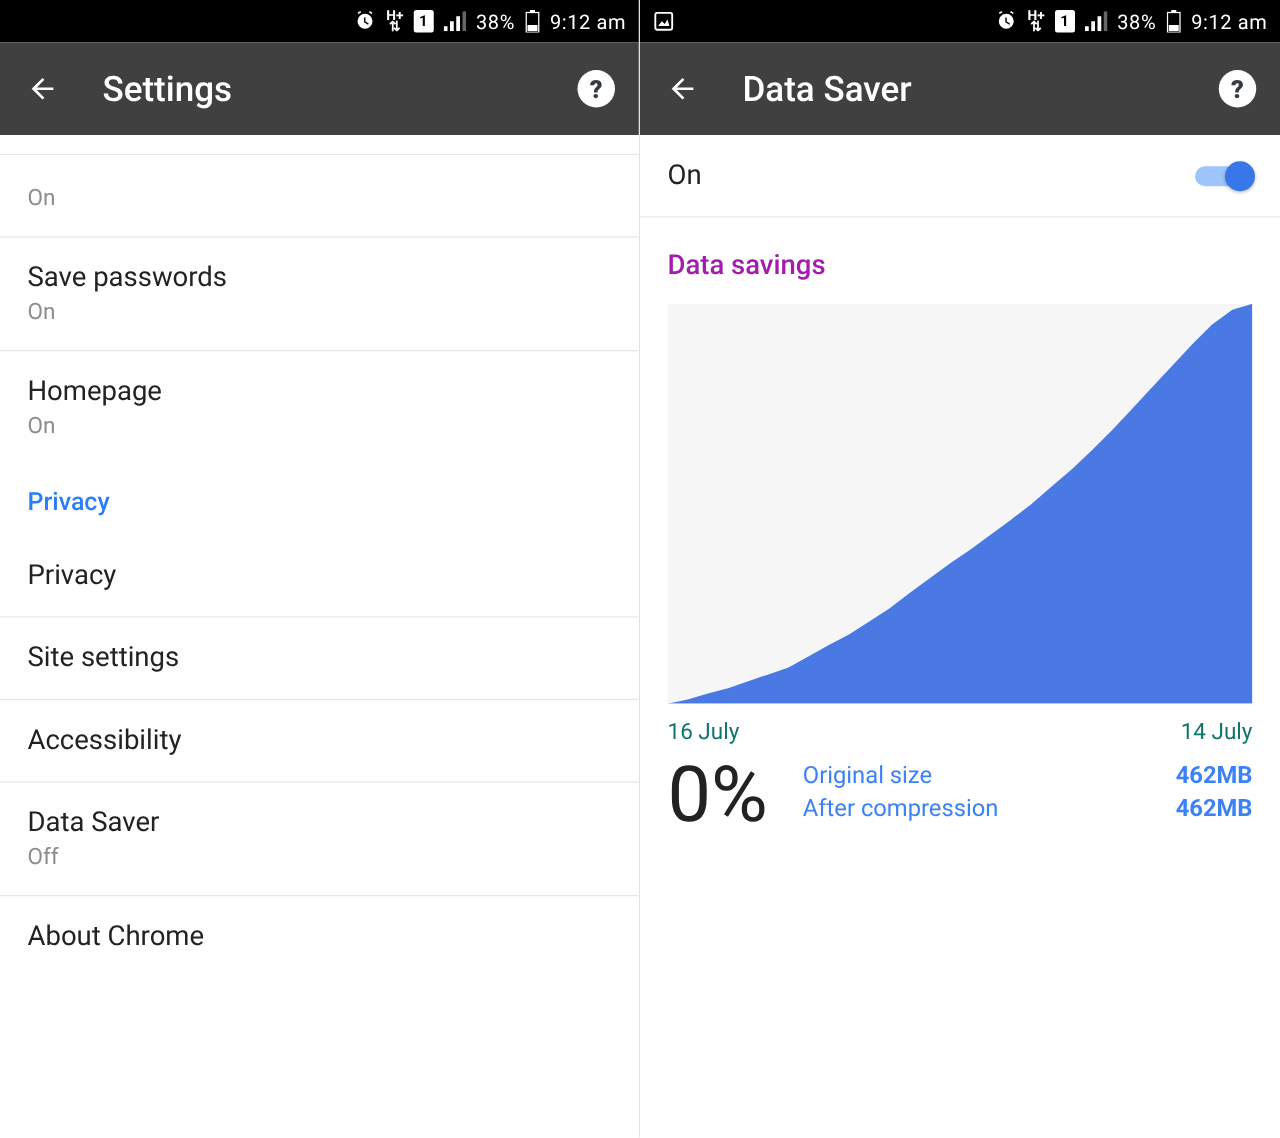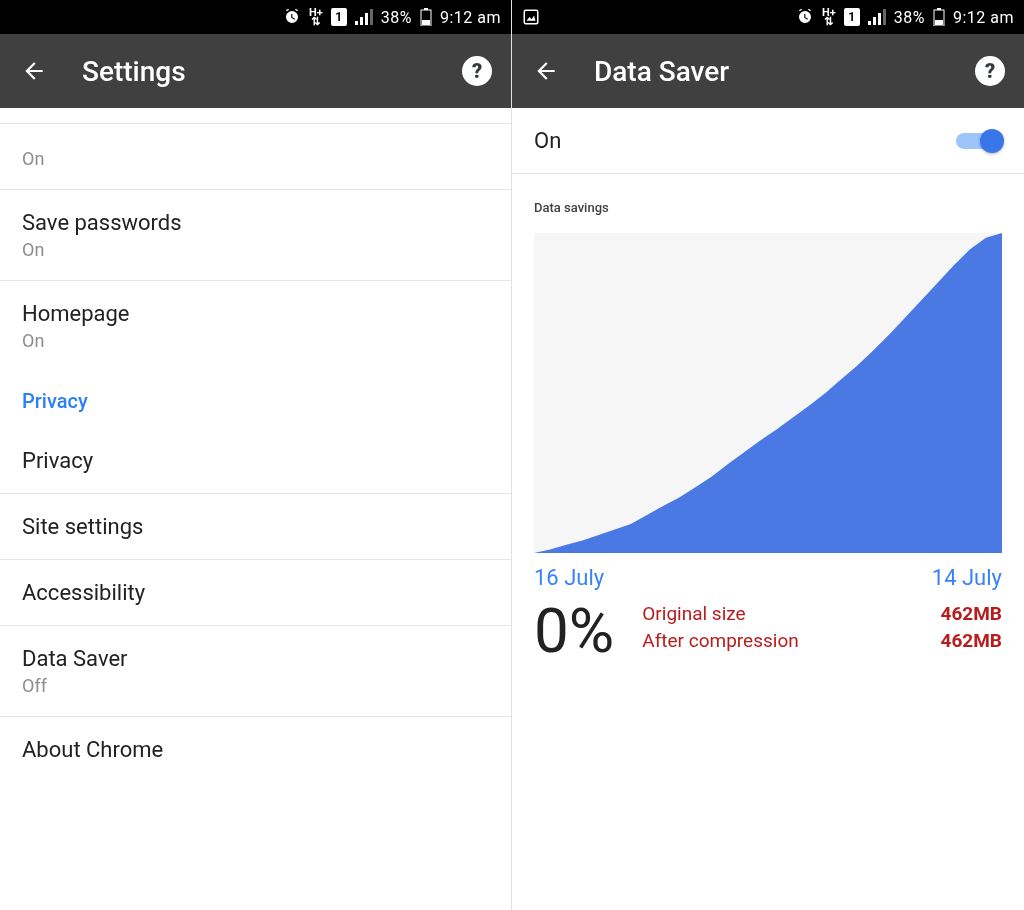--- a/index.html
+++ b/index.html
@@ -29,31 +29,31 @@
   .row .sub { font-size: 18px; color: #8d8d8d; margin-top: 4px; }
   .section { padding: 18px 22px 14px 22px; font-size: 20px; color: #2a7ff7; font-weight: 500; }
 
   
   .ds-toggle-row { display: flex; align-items: center; padding: 20px 22px; border-bottom: 1px solid #e7e7e7; }
   .ds-toggle-row .label { font-size: 22px; color: #222; flex: 1; }
   .switch { width: 46px; height: 24px; position: relative; cursor: pointer; }
   .switch-track { position: absolute; left: 0; top: 4px; width: 40px; height: 16px; border-radius: 10px; background: #9ec5fb; }
   .switch-thumb { position: absolute; right: -2px; top: 0; width: 24px; height: 24px; border-radius: 50%; background: #3877ea; box-shadow: 0 1px 3px rgba(0,0,0,.3); }
 
-  .ds-section-title { padding: 26px 22px 18px 22px; font-size: 13px; color: #404040; font-weight: 500; }
+  .ds-section-title { padding: 26px 22px 18px 22px; font-size: 22px; color: #a21caf; font-weight: 500; }
 
   .chart-wrap { margin: 0 22px; }
   .chart { width: 100%; height: 320px; background: #f6f6f6; position: relative; overflow: hidden; }
   .chart svg { position: absolute; inset: 0; width: 100%; height: 100%; }
-  .chart-dates { display: flex; justify-content: space-between; font-size: 22px; color: #3b82f6; margin-top: 12px; }
+  .chart-dates { display: flex; justify-content: space-between; font-size: 18px; color: #0f766e; margin-top: 12px; }
 
   .stats { display: flex; align-items: flex-start; padding: 10px 22px 0 22px; gap: 28px; }
   .pct { font-size: 62px; color: #222; font-weight: 400; line-height: 1; }
   .stat-table { flex: 1; }
-  .stat-row { display: flex; justify-content: space-between; font-size: 19px; color: #b91c1c; padding: 2px 0; }
+  .stat-row { display: flex; justify-content: space-between; font-size: 19px; color: #3b82f6; padding: 2px 0; }
   .stat-row .val { font-weight: 700; }
 
   
   svg { display: block; }
 </style>
 </head>
 <body>
 
 <div class="pair">
 

